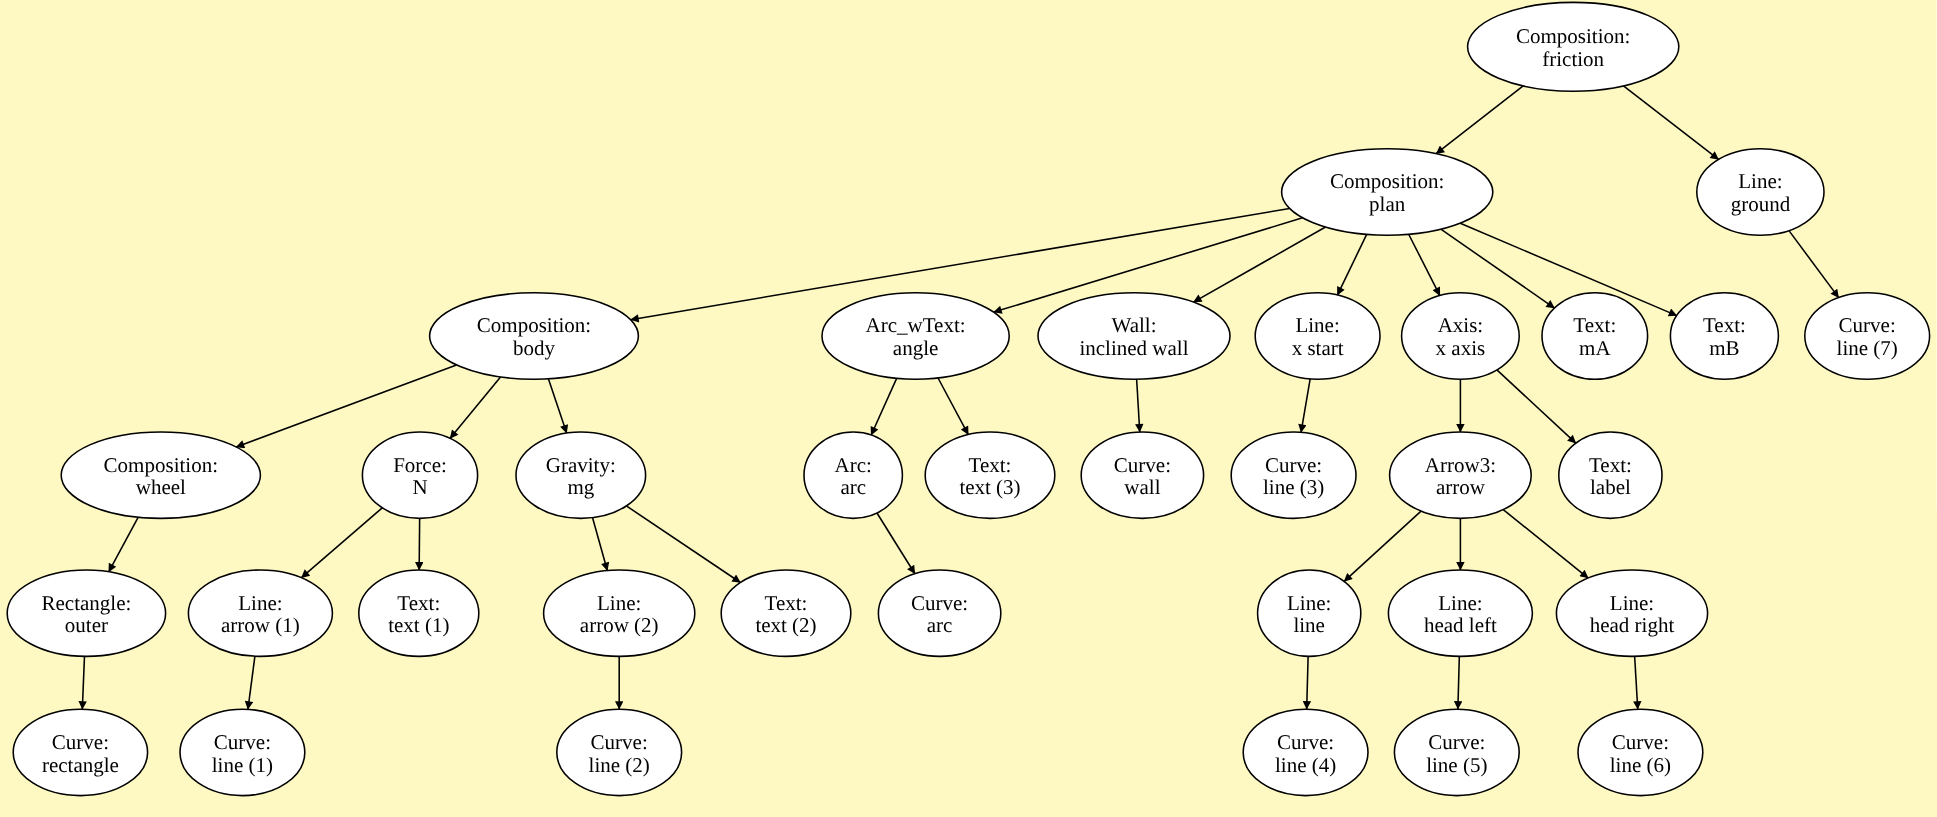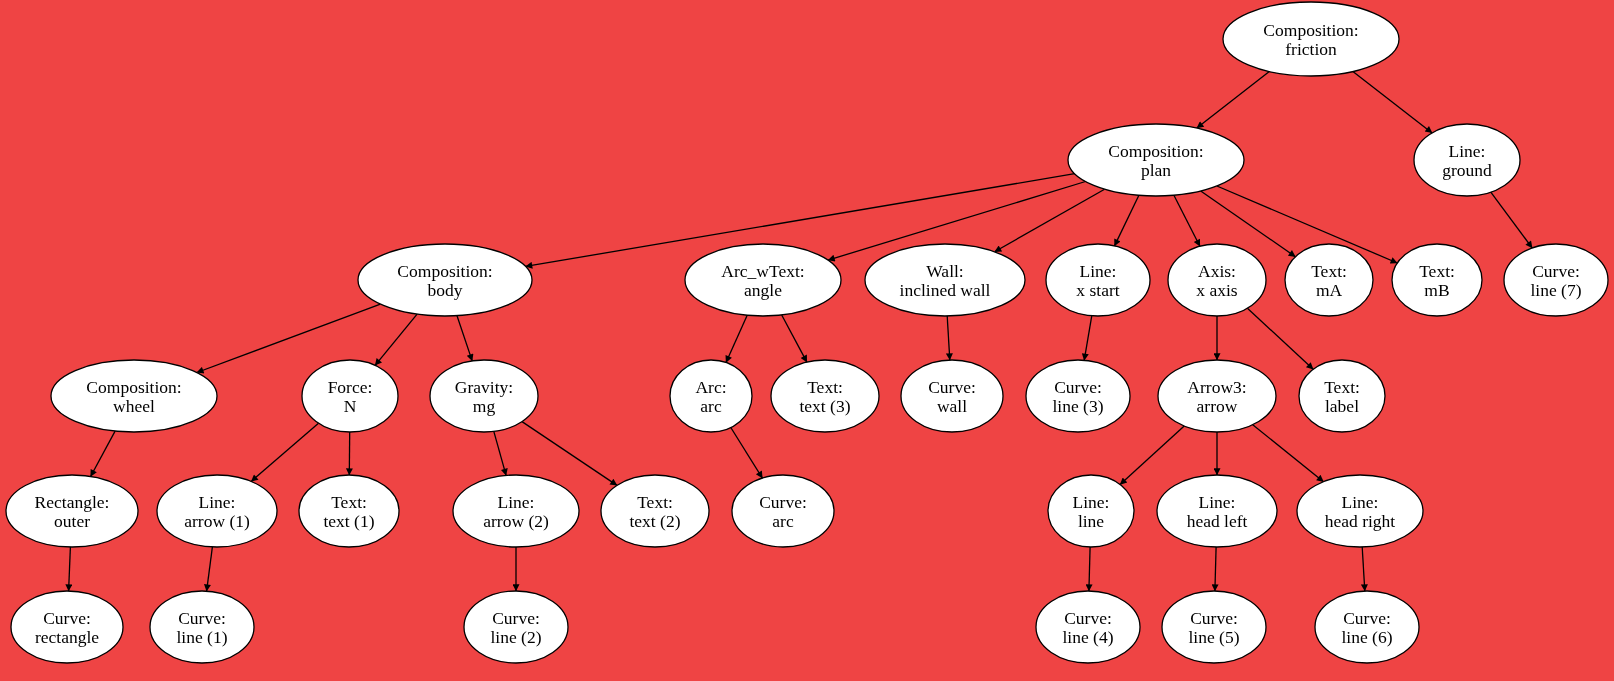--- a/index.html
+++ b/index.html
@@ -4,21 +4,21 @@
 <style>
   html, body {
     margin: 0;
     padding: 0;
     background: #ffffff;
   }
   .stage {
     position: relative;
     width: 1614px;
     height: 681px;
-    background: #ef4444;
+    background: #fef9c3;
     overflow: hidden;
   }
   svg {
     display: block;
     font-family: "Liberation Serif", "DejaVu Serif", serif;
   }
   .node-label {
     font-size: 17.5px;
     fill: #000000;
   }

